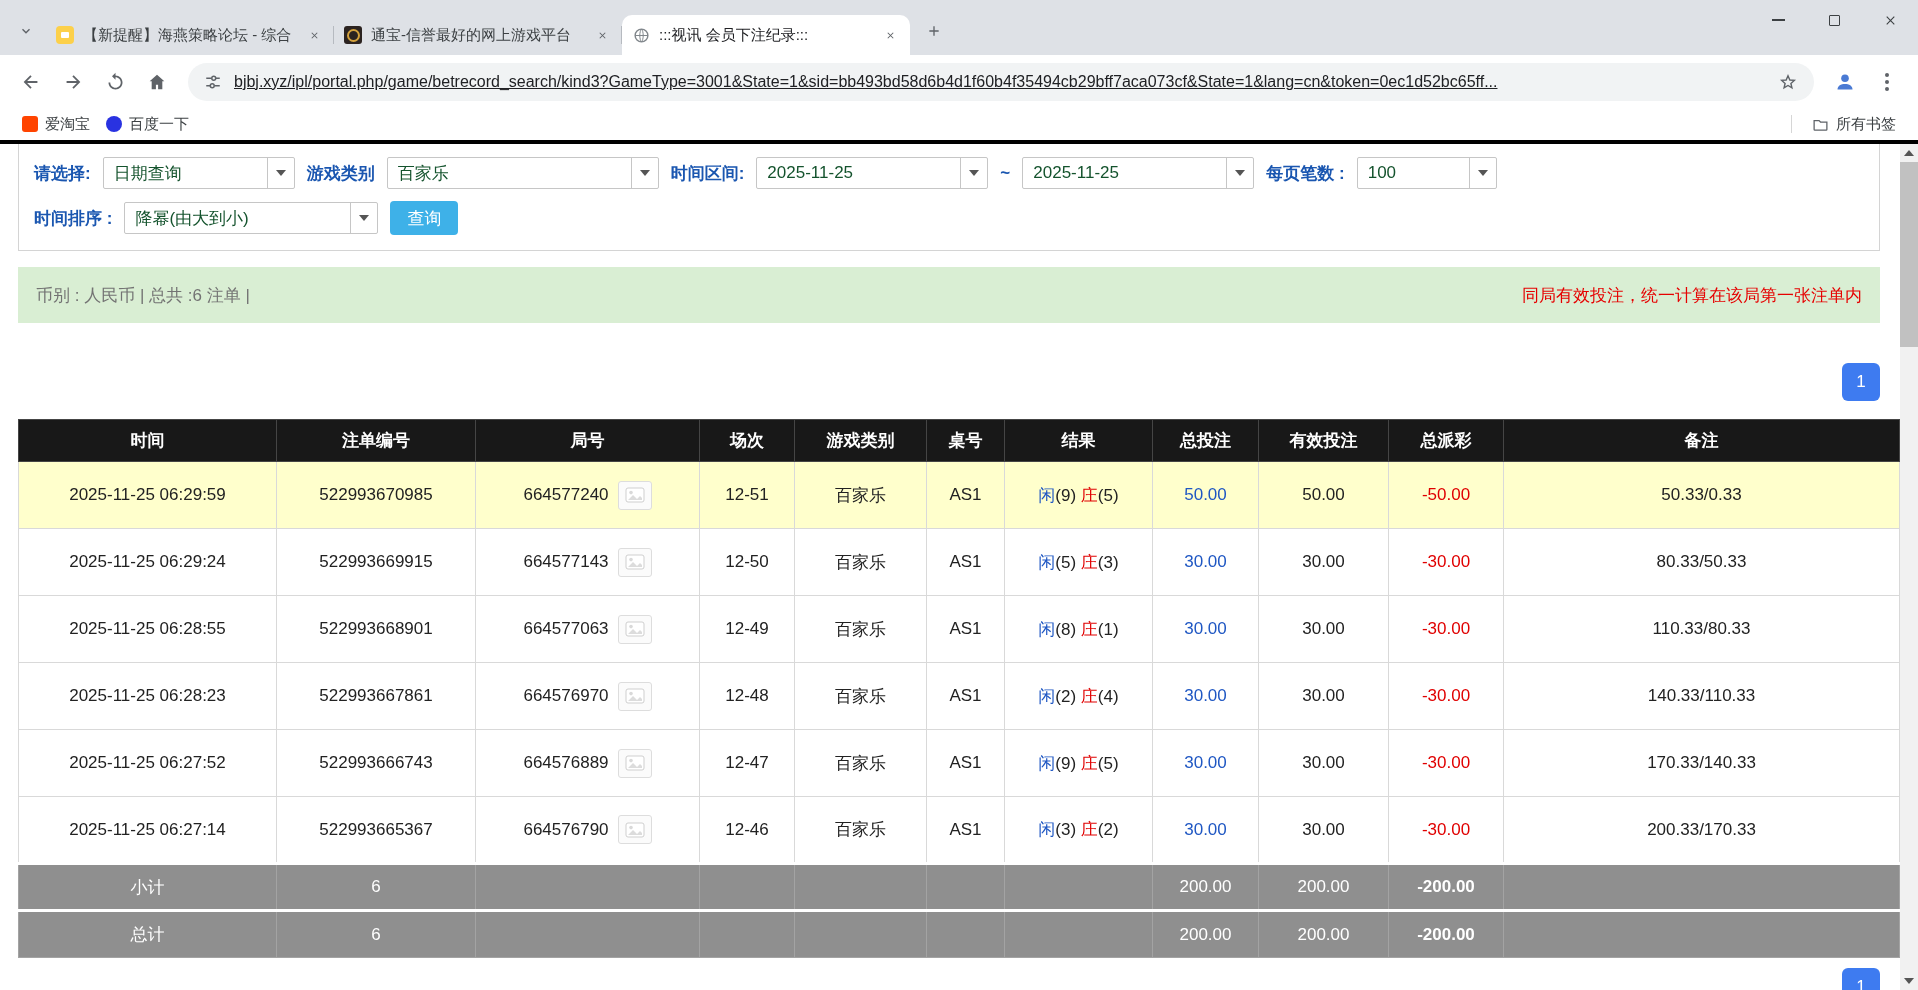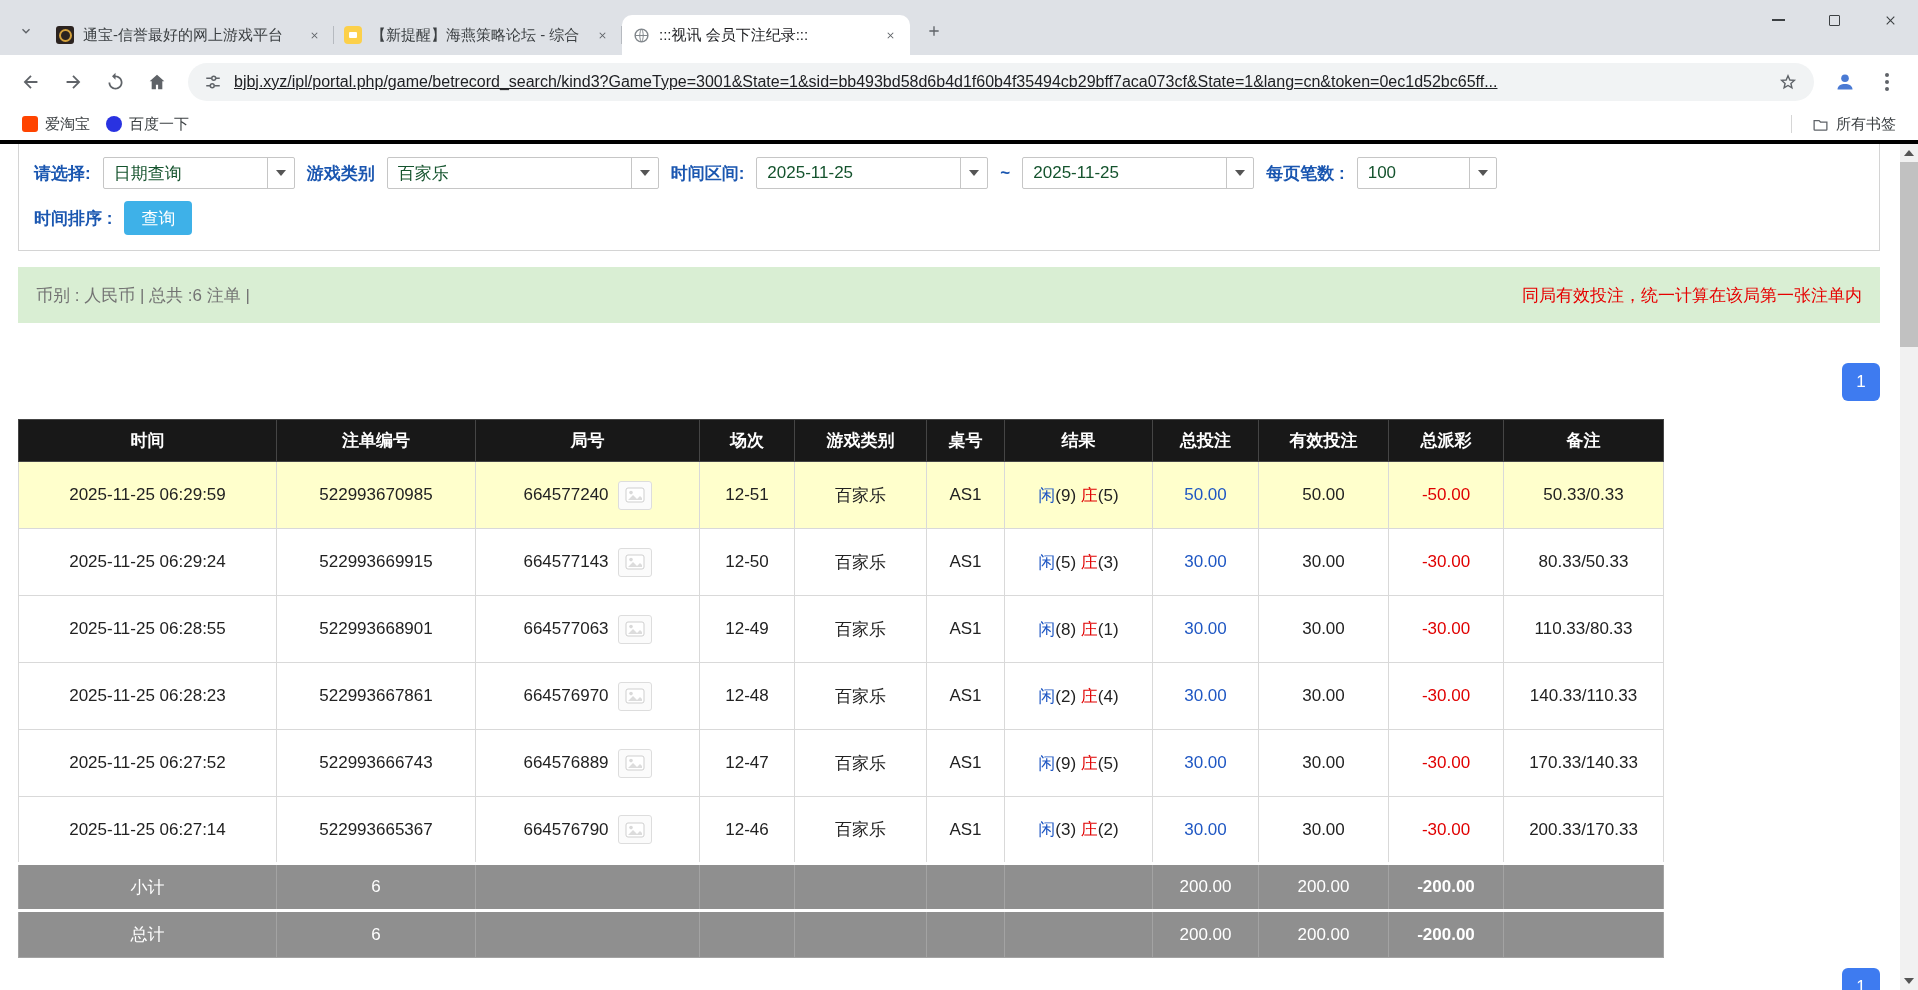--- a/index.html
+++ b/index.html
@@ -65,21 +65,21 @@
 
   .summary { margin:16px 38px 0 18px; height:56px; background:#d9eed3;
     display:flex; align-items:center; justify-content:space-between; padding:0 18px; font-size:17px; }
   .sum-left { color:#737373; }
   .sum-right { color:#e60000;font-family:Liberation Mono, monospace; }
 
   .pagi-top { margin:40px 38px 0 18px; display:flex; justify-content:flex-end; }
   .page-btn { width:38px; height:38px; border:none; border-radius:6px; background:#3e7bf0;
     color:#fff; font-size:17px; cursor:pointer; }
 
-  table.bet { width:1646px; margin:18px 0 0 18px; border-collapse:collapse; table-layout:fixed;
+  table.bet { width:1882px; margin:18px 0 0 18px; border-collapse:collapse; table-layout:fixed;
     text-align:center; font-size:17px; color:#222; }
   table.bet thead th { background:#181818; color:#fff; height:42px; font-weight:bold;
     border:1px solid #454545; font-size:17px; }
   table.bet tbody td { height:67px; border:1px solid #d9d9d9; background:#fff; }
   table.bet tr.hl td { background:#ffffcc; }
   .blue { color:#1f57c3; }
   .red { color:#e00000; }
   .round-wrap { display:inline-flex; align-items:center; gap:9px; }
   .imgbtn { width:34px; height:29px; border:1px solid #ddd; border-radius:3px; background:#fbfbfb;
     display:inline-flex; align-items:center; justify-content:center; cursor:pointer; }
@@ -101,32 +101,32 @@
 <body>
 
 <div class="titlebar">
   <button class="tab-search">
     <svg width="14" height="14" viewBox="0 0 24 24">
         <path d="M6 9l6 6 6-6" stroke="#5f6368" stroke-width="2.4" fill="none"></path>
       </svg>
   </button>
 
   <div class="tab inactive">
-    <span class="favicon fav-coin"></span>
-    <span class="tab-title">通宝-信誉最好的网上游戏平台</span>
+    <span class="favicon fav-yellow"></span>
+    <span class="tab-title">【新提醒】海燕策略论坛 - 综合</span>
     <span class="tab-close">
       <svg width="11" height="11" viewBox="0 0 24 24">
           <path d="M6 6l12 12M18 6L6 18" stroke="#5f6368" stroke-width="2.2"></path>
         </svg>
     </span>
   </div>
 
   <div class="tab inactive">
-    <span class="favicon fav-yellow"></span>
-    <span class="tab-title">【新提醒】海燕策略论坛 - 综合</span>
+    <span class="favicon fav-coin"></span>
+    <span class="tab-title">通宝-信誉最好的网上游戏平台</span>
     <span class="tab-close">
       <svg width="11" height="11" viewBox="0 0 24 24">
           <path d="M6 6l12 12M18 6L6 18" stroke="#5f6368" stroke-width="2.2"></path>
         </svg>
     </span>
   </div>
 
   <div class="tab active">
     <span class="favicon">
       <svg width="17" height="17" viewBox="0 0 24 24">
@@ -268,20 +268,26 @@
       <span class="flabel">每页笔数 :</span>
       <div class="combo w4">
         <span class="val">100</span>
         <span class="arr">
             <i class="tri-down"></i>
           </span>
       </div>
     </div>
     <div class="frow">
       <span class="flabel">时间排序 :</span>
+      <div class="combo w5">
+        <span class="val">降幂(由大到小)</span>
+        <span class="arr">
+            <i class="tri-down"></i>
+          </span>
+      </div>
       <button class="search-btn">查询</button>
     </div>
   </div>
 
   <div class="summary">
     <span class="sum-left">币别 : 人民币 | 总共 :6 注单 |</span>
     <span class="sum-right">同局有效投注，统一计算在该局第一张注单内</span>
   </div>
 
   <div class="pagi-top">

